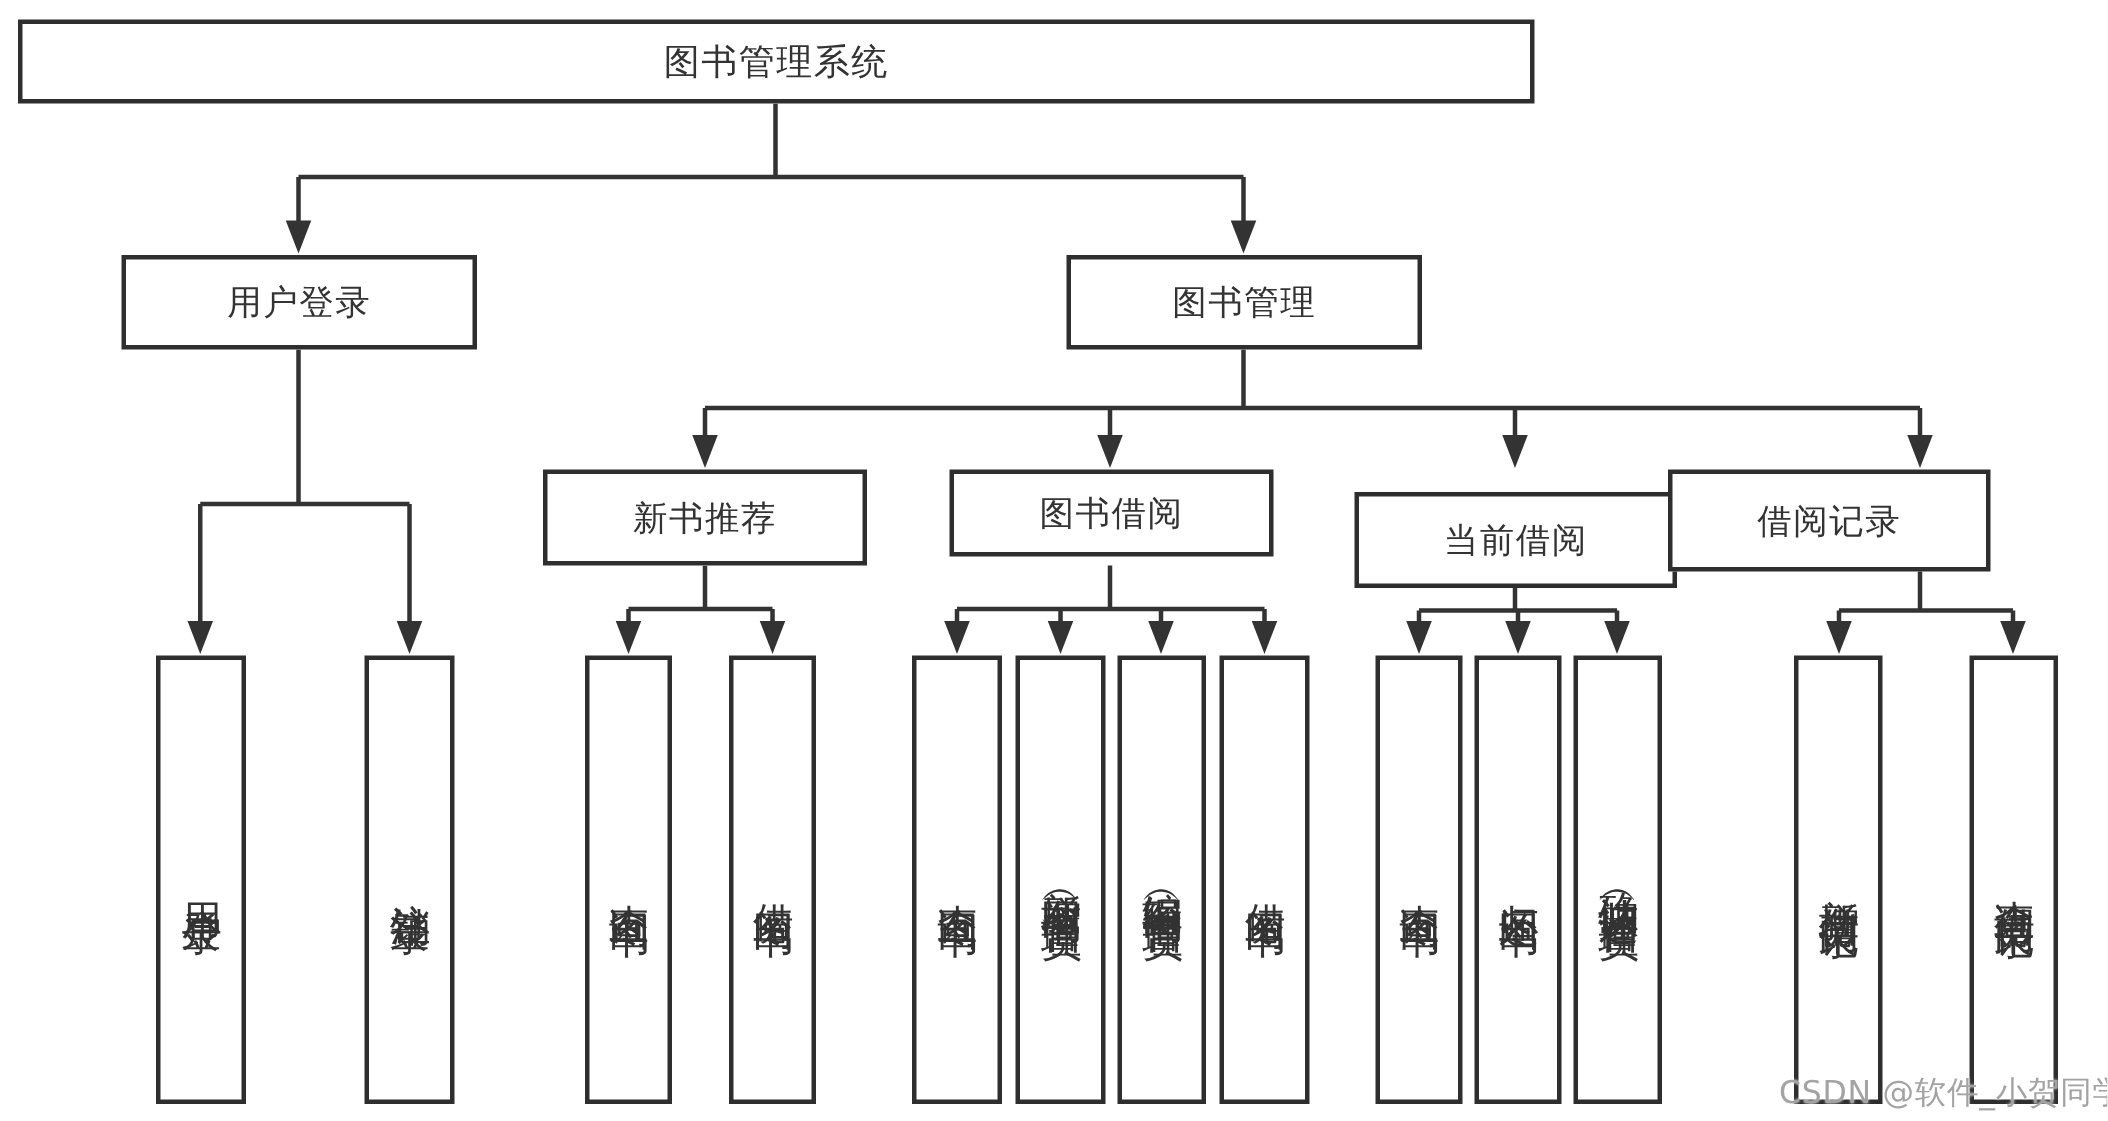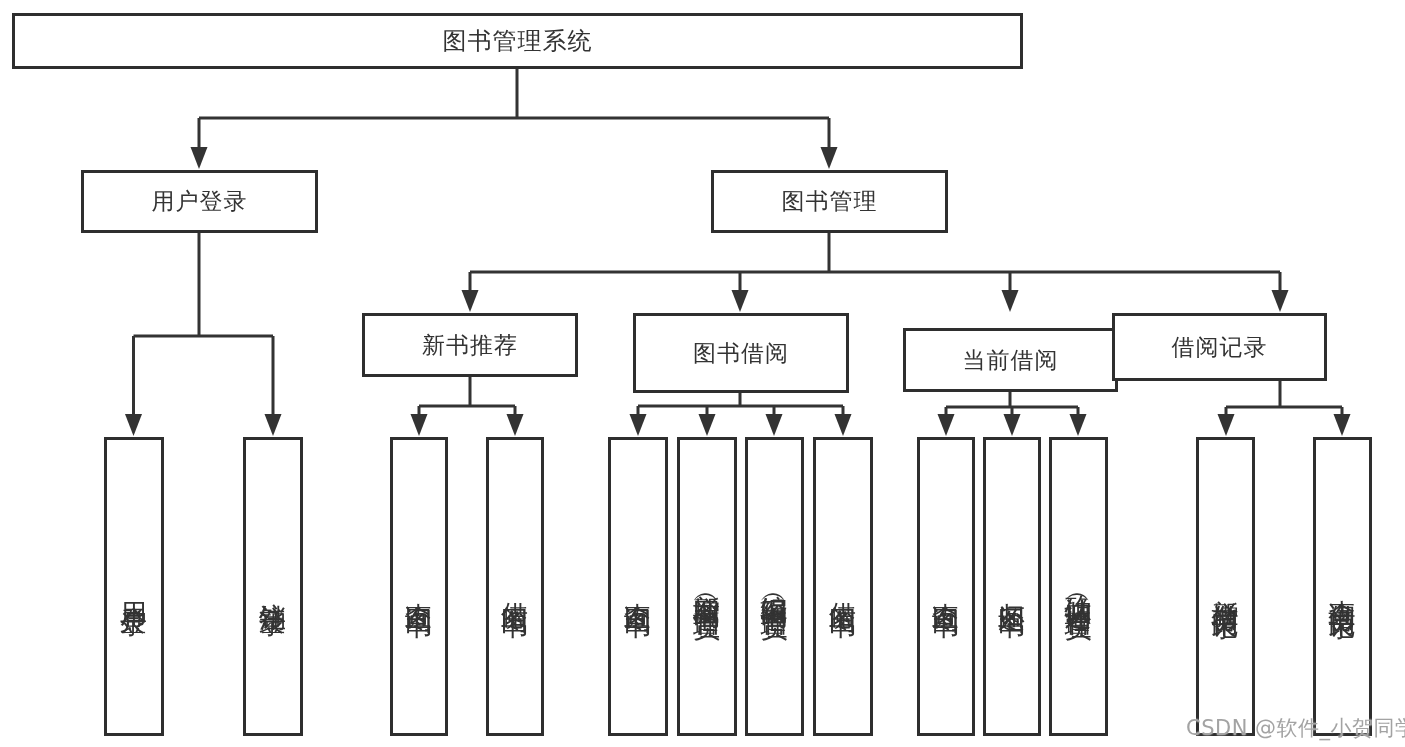--- a/index.html
+++ b/index.html
@@ -79,21 +79,21 @@
     <use href="#ah" transform="translate(1226,436)"></use>
     <use href="#ah" transform="translate(1342,436)"></use>
   </svg>
 
   <div class="hnode root" style="left:12px;top:13px;width:1011px;height:56px;">图书管理系统</div>
 
   <div class="hnode" style="left:81px;top:170px;width:237px;height:63px;">用户登录</div>
   <div class="hnode" style="left:362px;top:313px;width:216px;height:64px;">新书推荐</div>
 
   <div class="hnode" style="left:711px;top:170px;width:237px;height:63px;">图书管理</div>
-  <div class="hnode" style="left:633px;top:313px;width:216px;height:80px;">图书借阅</div>
+  <div class="hnode" style="left:633px;top:313px;width:216px;height:58px;">图书借阅</div>
   <div class="hnode" style="left:903px;top:328px;width:215px;height:64px;">当前借阅</div>
   <div class="hnode" style="left:1112px;top:313px;width:215px;height:68px;">借阅记录</div>
 
   <div class="vnode" style="left:104px;width:60px;">用户登录</div>
   <div class="vnode" style="left:243px;width:60px;">注销登录</div>
 
   <div class="vnode" style="left:390px;width:58px;">查询图书</div>
   <div class="vnode" style="left:486px;width:58px;">借阅图书</div>
 
   <div class="vnode" style="left:608px;width:60px;">查询图书</div>

